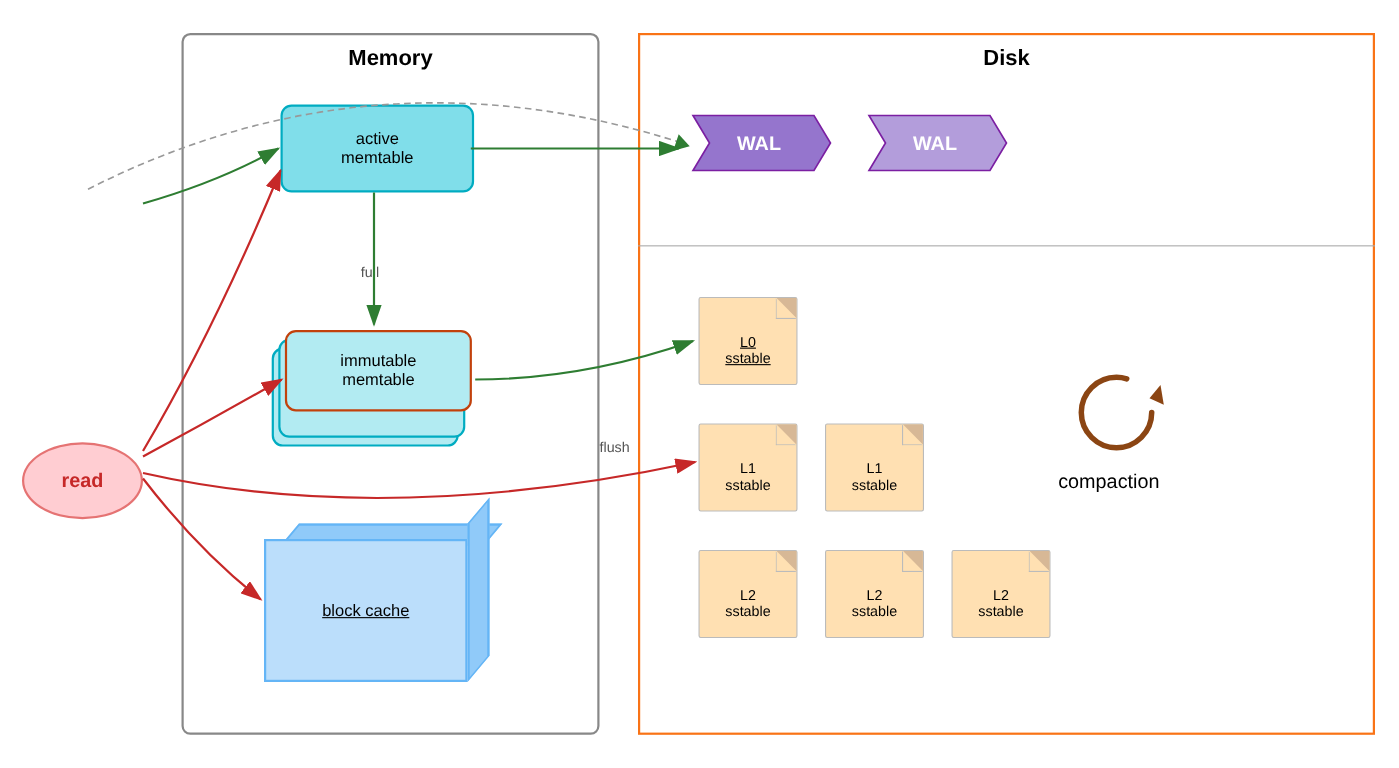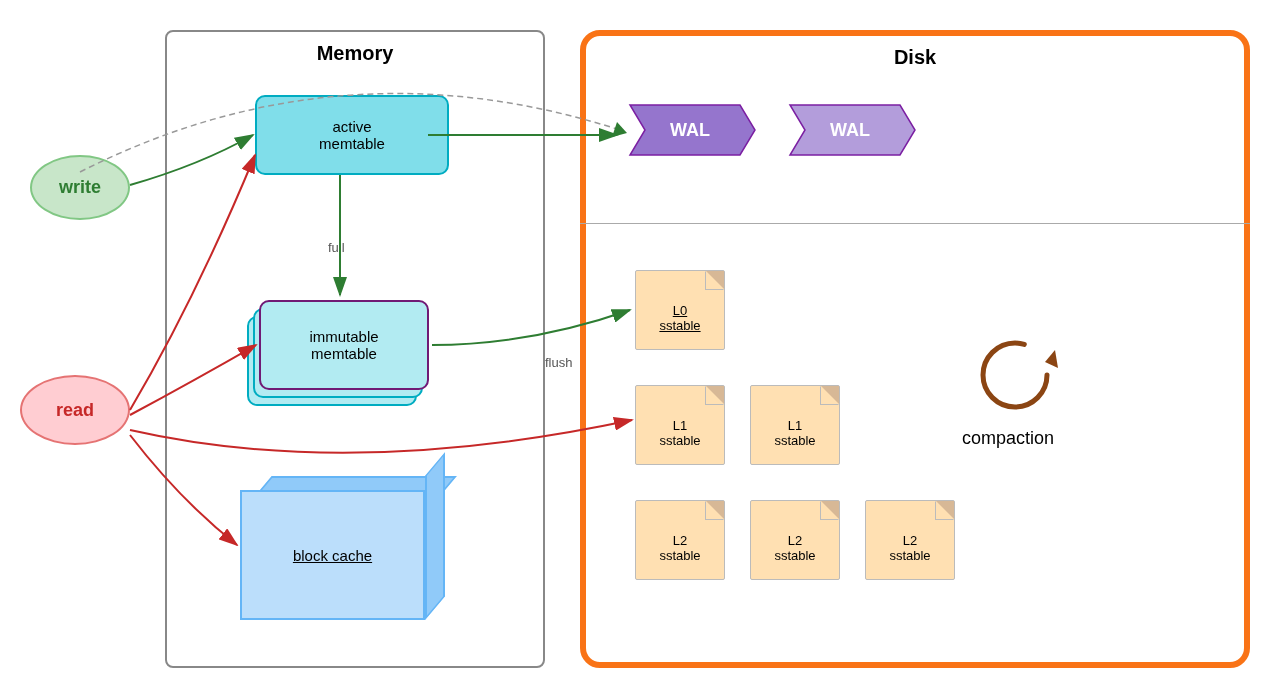--- a/index.html
+++ b/index.html
@@ -29,21 +29,21 @@
       display: flex;
       align-items: center;
       justify-content: center;
       font-weight: bold;
       font-size: 18px;
       color: #2e7d32;
     }
     .read-node {
       position: absolute;
       left: 20px;
-      top: 375px;
+      top: 402px;
       width: 110px;
       height: 70px;
       background: #ffcdd2;
       border: 2px solid #e57373;
       border-radius: 50%;
       display: flex;
       align-items: center;
       justify-content: center;
       font-weight: bold;
       font-size: 18px;
@@ -67,37 +67,37 @@
       padding-top: 10px;
       color: #000;
     }
     
     .disk-box {
       position: absolute;
       left: 580px;
       top: 30px;
       width: 670px;
       height: 638px;
-      border: 6px solid #f97316;
-      border-radius: 20px;
+      border: 2px solid #f97316;
+      border-radius: 0;
       background: transparent;
     }
     .disk-title {
       text-align: center;
       font-weight: bold;
       font-size: 20px;
       padding-top: 10px;
       color: #000;
     }
     
     .active-memtable {
       position: absolute;
       left: 255px;
       top: 95px;
-      width: 194px;
+      width: 176px;
       height: 80px;
       background: #80deea;
       border: 2px solid #00acc1;
       border-radius: 10px;
       display: flex;
       align-items: center;
       justify-content: center;
       font-size: 15px;
       text-align: center;
       color: #000;
@@ -121,23 +121,23 @@
       height: 90px;
       background: #b2ebf2;
       border: 2px solid #00acc1;
       border-radius: 10px;
     }
     .immutable-memtable {
       position: absolute;
       left: 259px;
       top: 300px;
       width: 170px;
-      height: 90px;
+      height: 74px;
       background: #b2ebf2;
-      border: 2px solid #701a75;
+      border: 2px solid #c2410c;
       border-radius: 10px;
       display: flex;
       align-items: center;
       justify-content: center;
       font-size: 15px;
       text-align: center;
       color: #000;
     }
     
     .block-cache {
@@ -250,40 +250,38 @@
     }
     .full-label {
       position: absolute;
       font-size: 13px;
       color: #555;
     }
     .flush-label {
       position: absolute;
       font-size: 13px;
       color: #555;
+      margin-top: 44px;
     }
   </style>
 </head>
 <body>
 
 <div class="diagram-container">
 
   <div class="memory-box">
     <div class="memory-title">Memory</div>
   </div>
 
   <div class="disk-box">
     <div class="disk-title">Disk</div>
   </div>
 
   <div class="disk-separator"></div>
 
-  <div class="write-node">
-    <span>write</span>
-  </div>
 
   <div class="read-node">
     <span>read</span>
   </div>
 
   <div class="active-memtable">
     <span style="white-space:pre-line">active
 memtable</span>
   </div>
 

